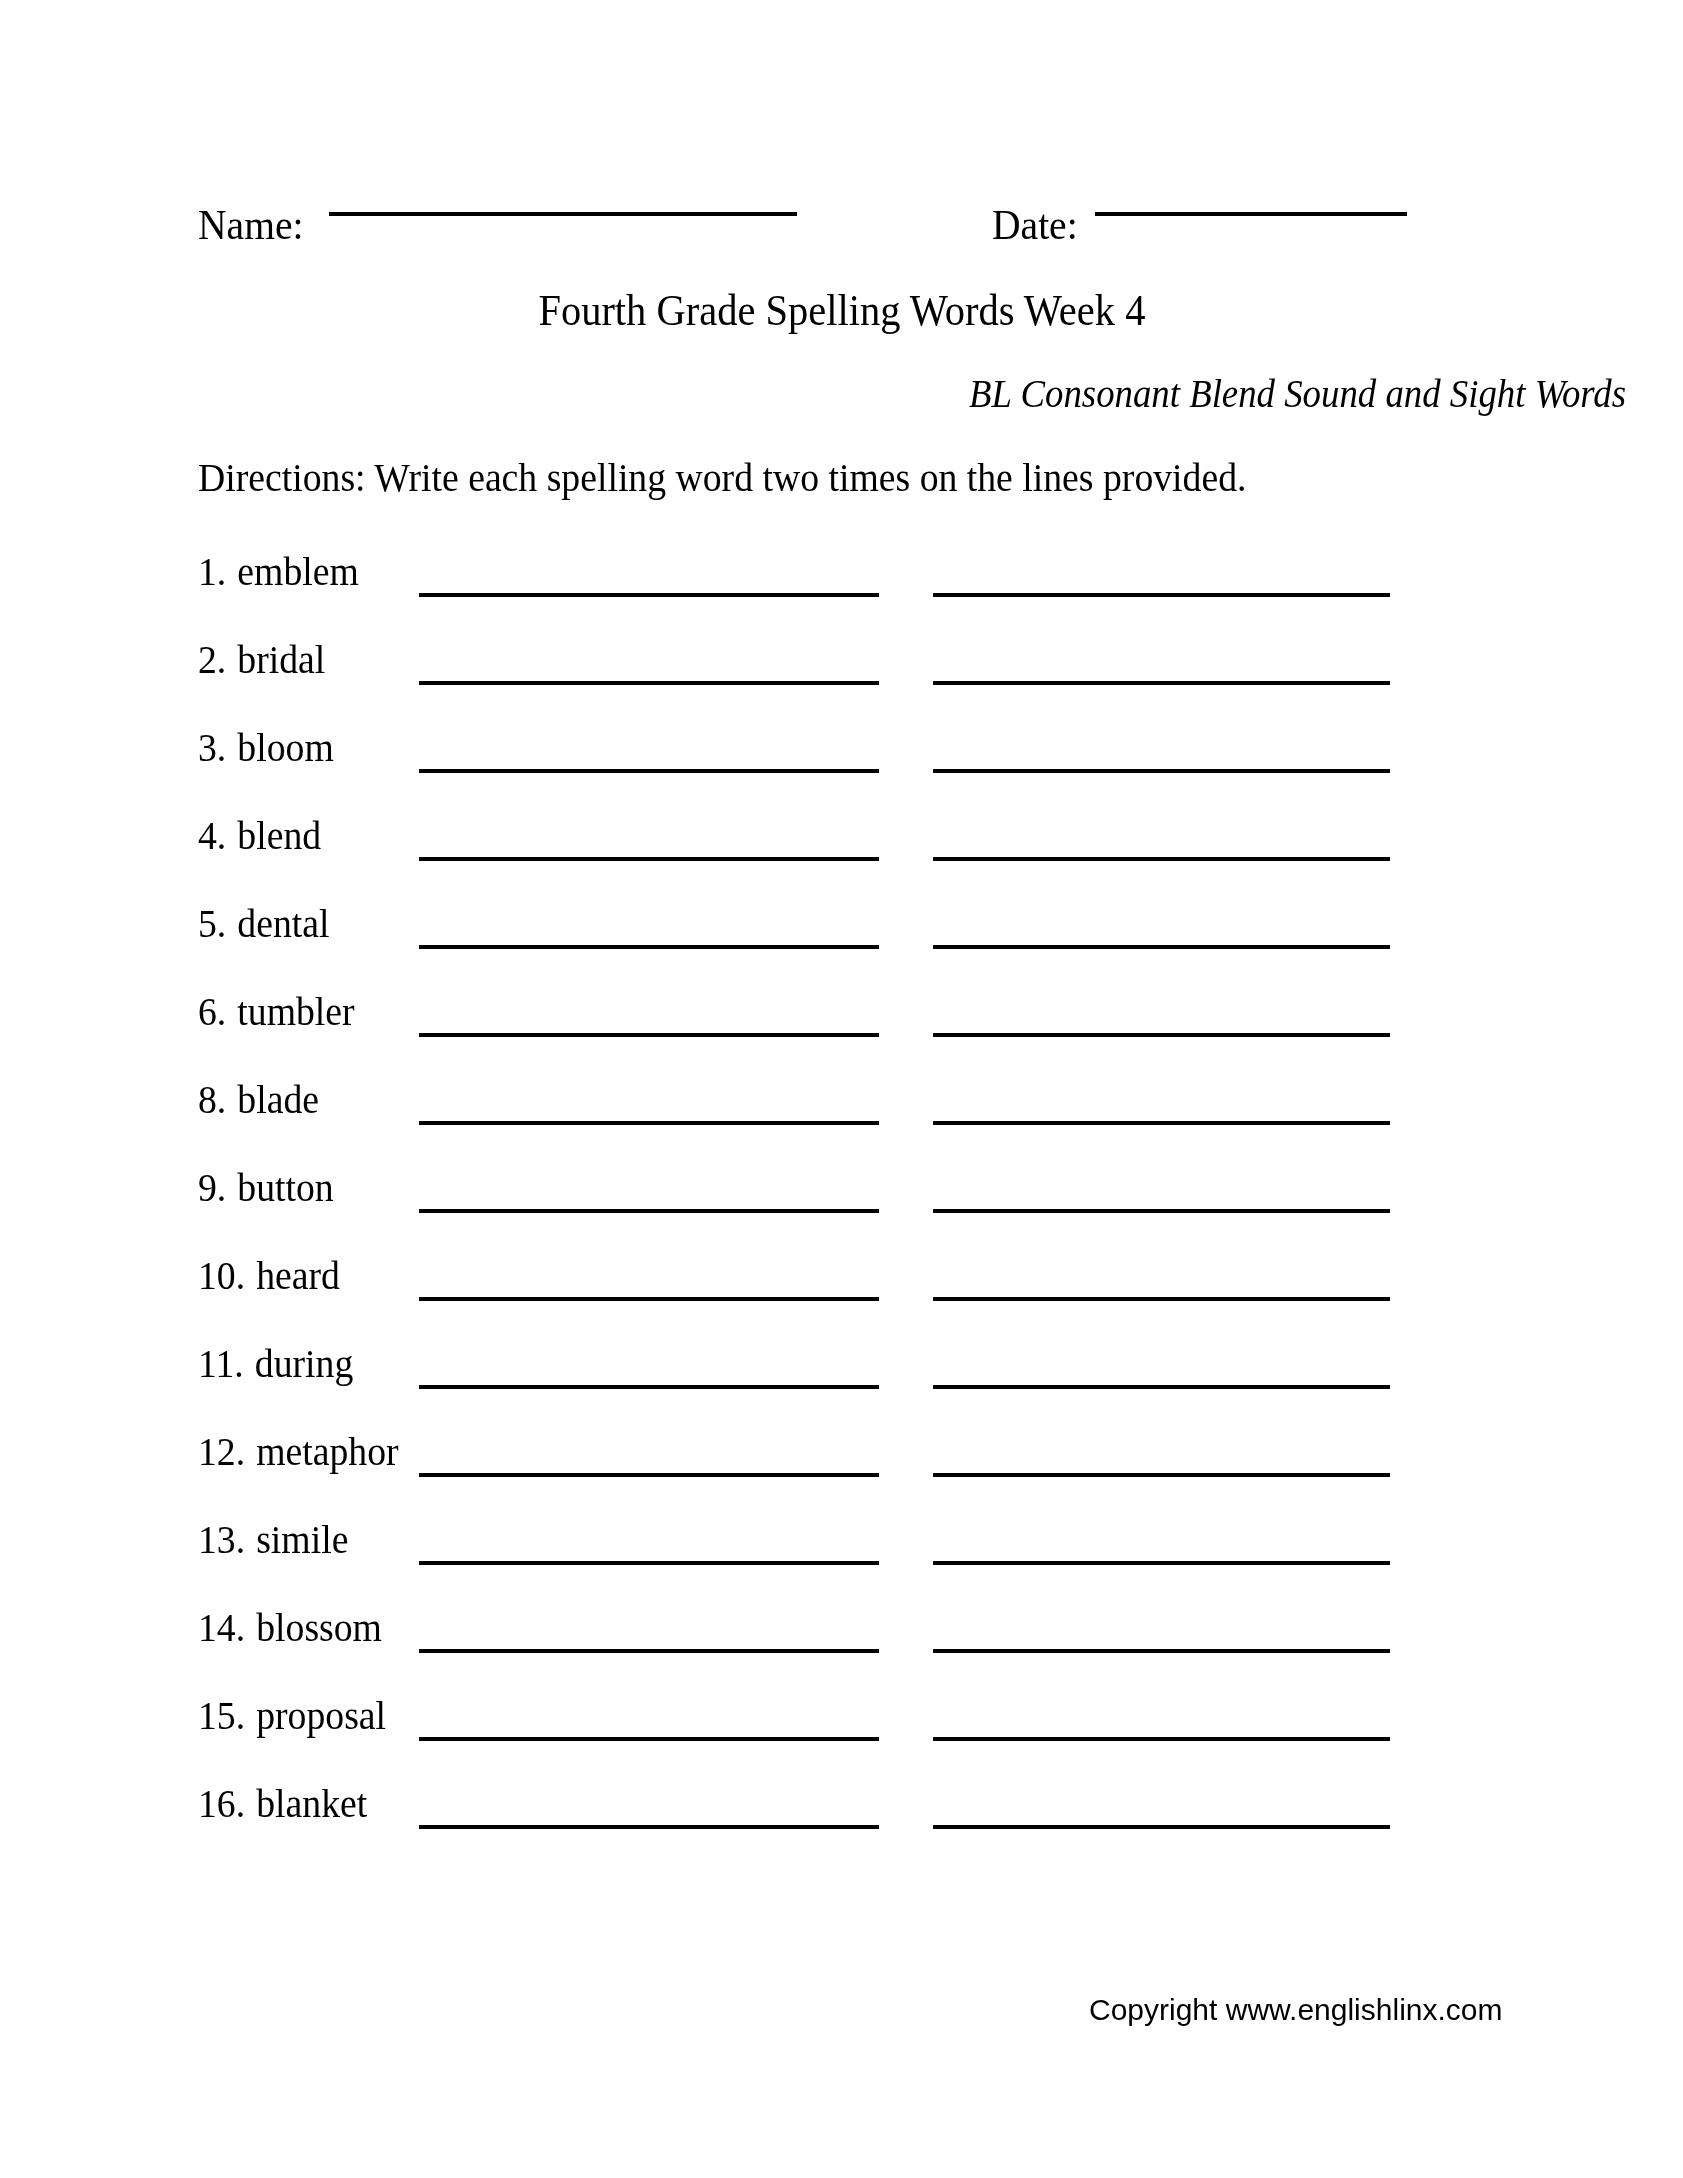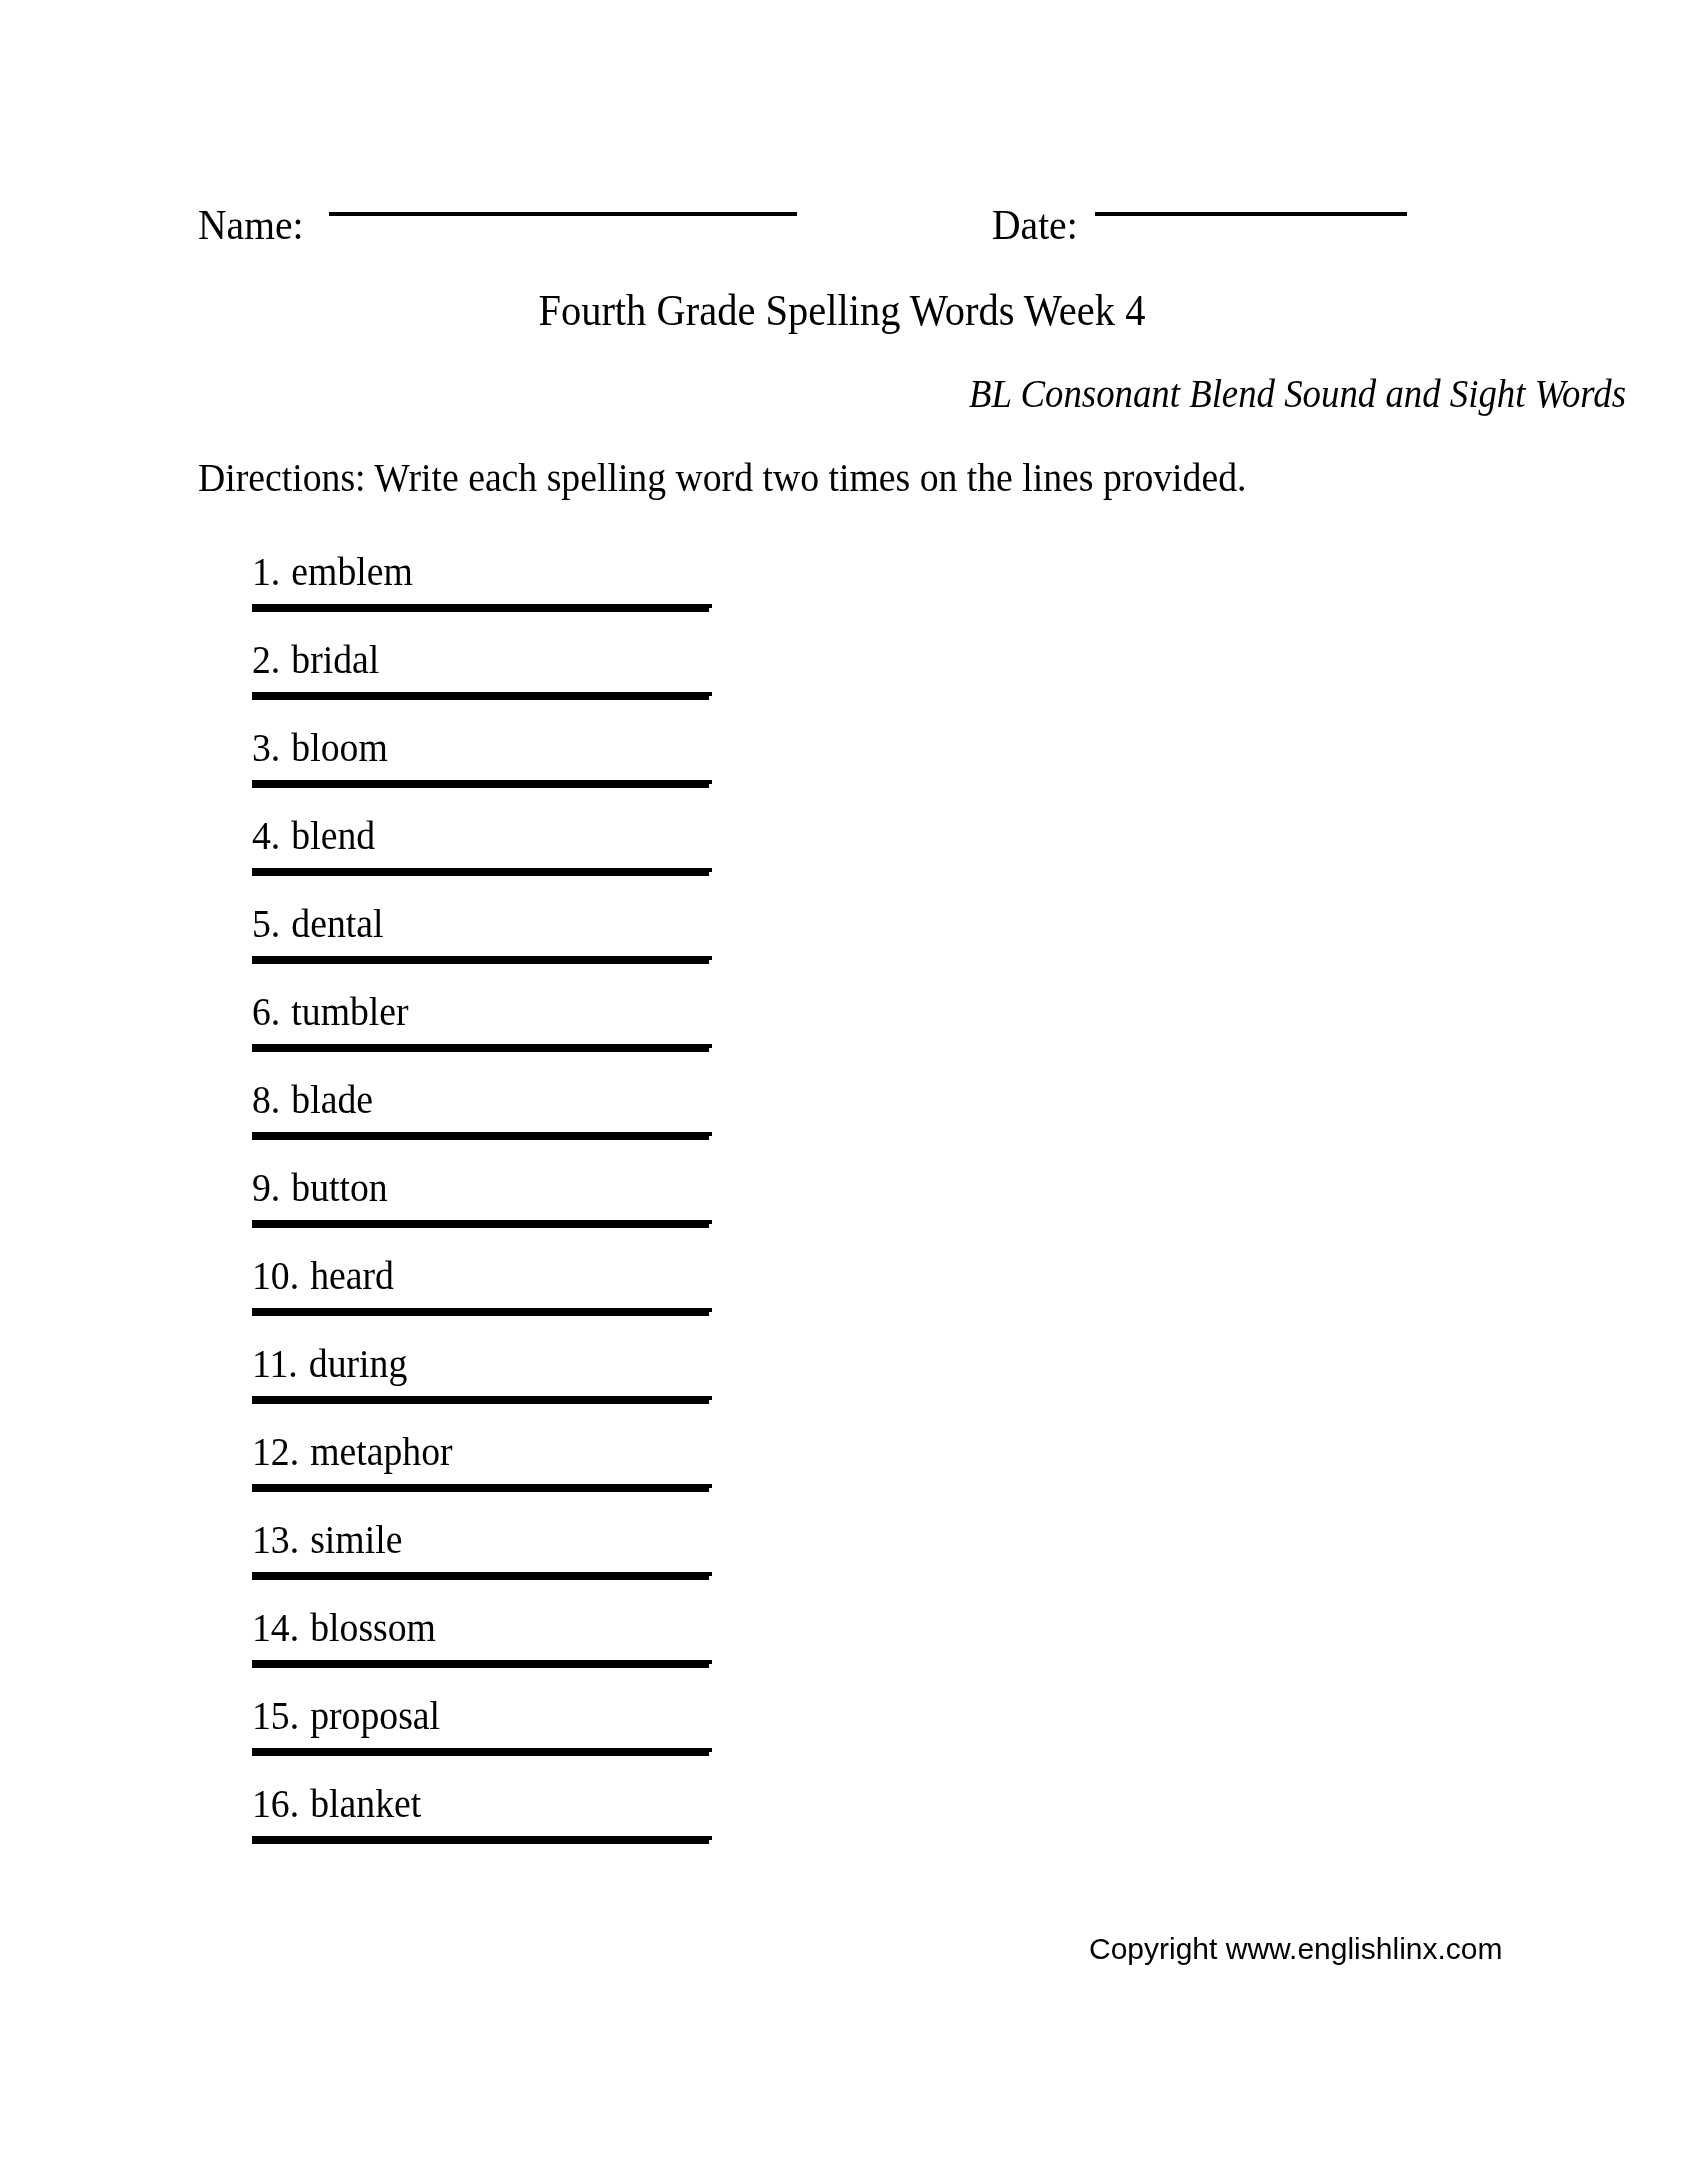--- a/index.html
+++ b/index.html
@@ -42,31 +42,30 @@
   .directions { font-size: 41px; line-height: 1.15; }
 
   
   .word-list { margin-top: 50px; }
   .word-row {
     height: 88px;
     display: flex;
     align-items: baseline;
     font-size: 41px;
     line-height: 1.0;
-    flex-direction: column;
   }
   .word-label { min-width: 221px; white-space: nowrap; }
   .word-number { margin-right: 12px; }
   .word-blank-1 { width: 460px; top: 12px; }
   .word-blank-2 { width: 457px; margin-left: 54px; top: 12px; }
 
   
   .footer {
     position: absolute;
-    left: 1089px; top: 1932px;
+    left: 1089px; top: 1993px;
     font-family: "Liberation Sans", sans-serif;
     font-size: 30px;
     line-height: 1.1;
   }
 </style>
 </head>
 <body>
 
 <div class="page">
 

